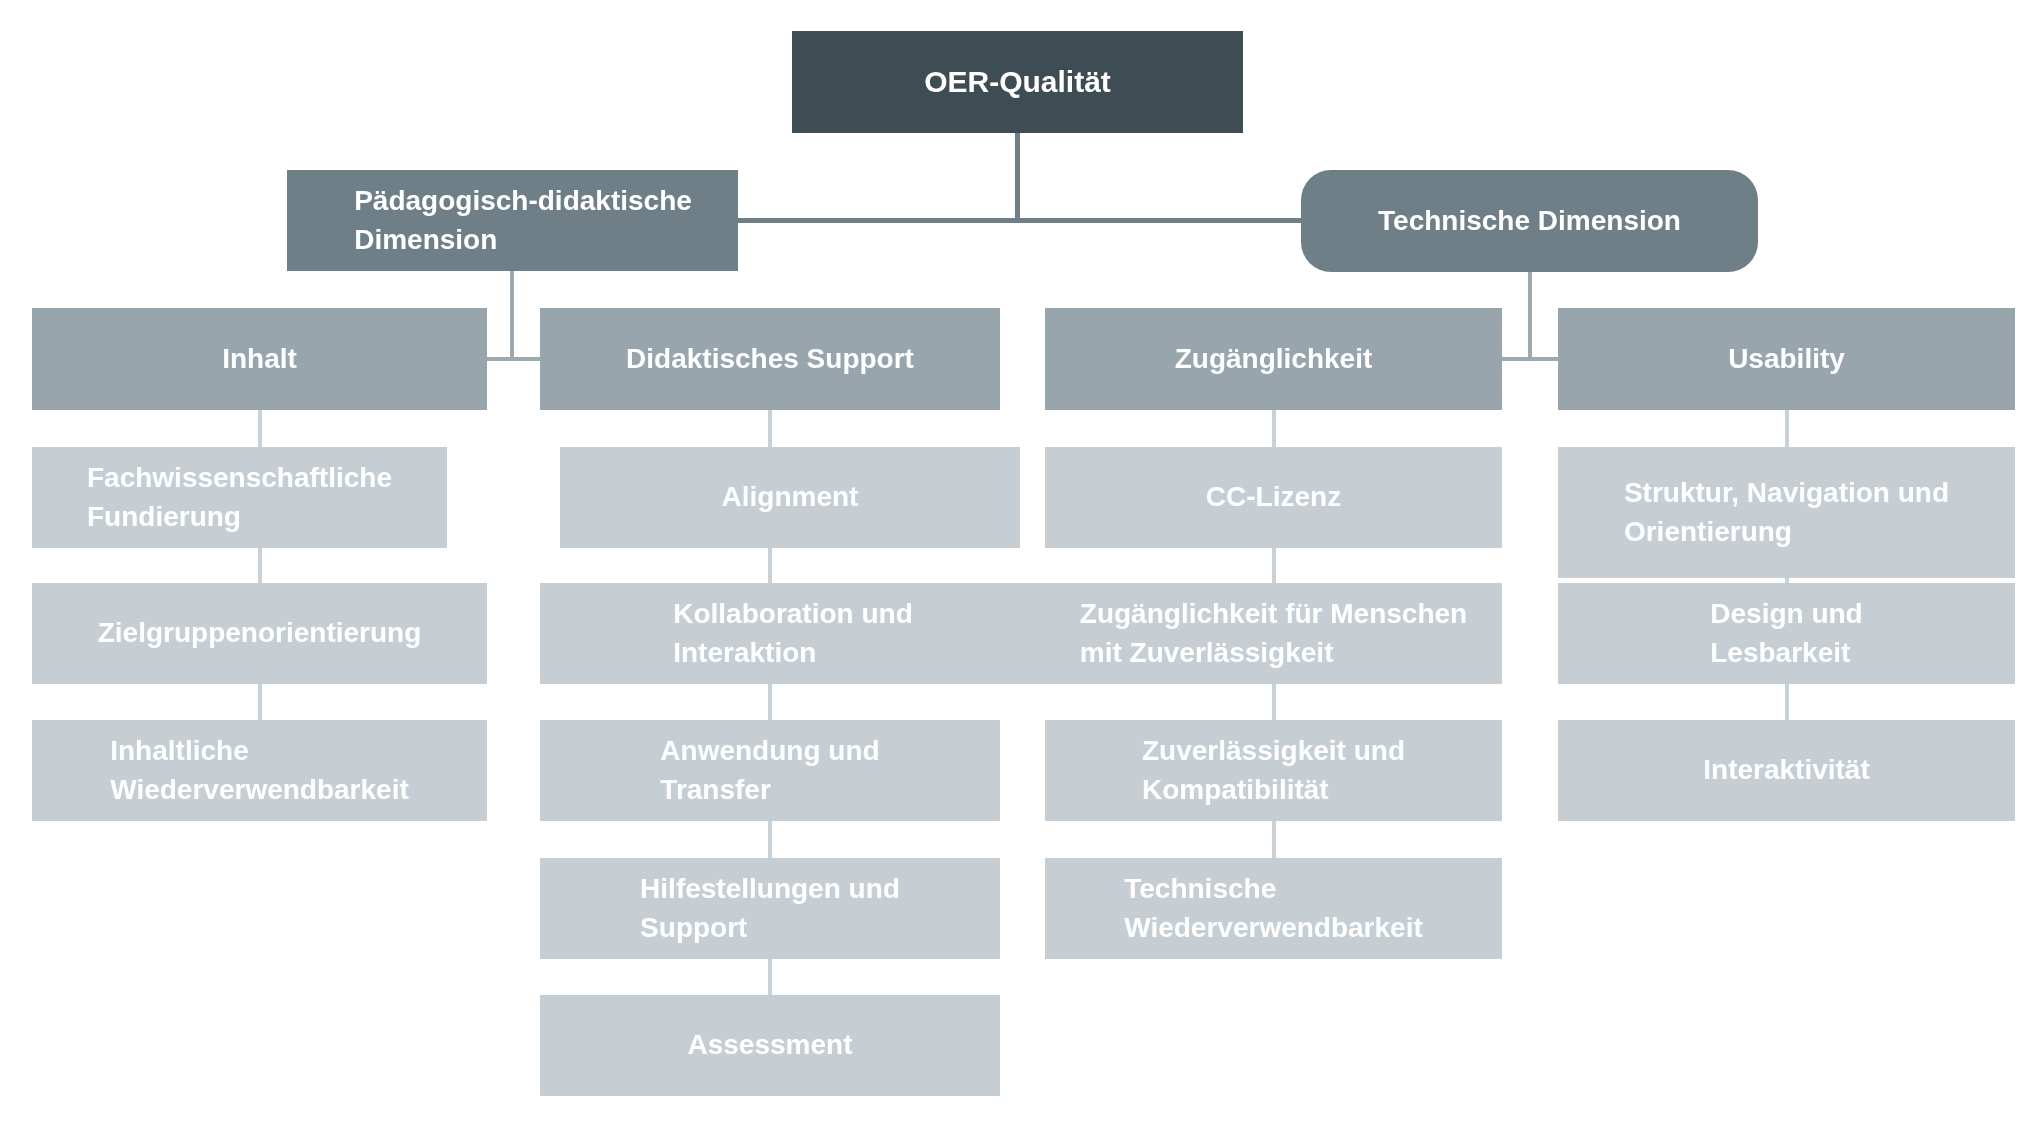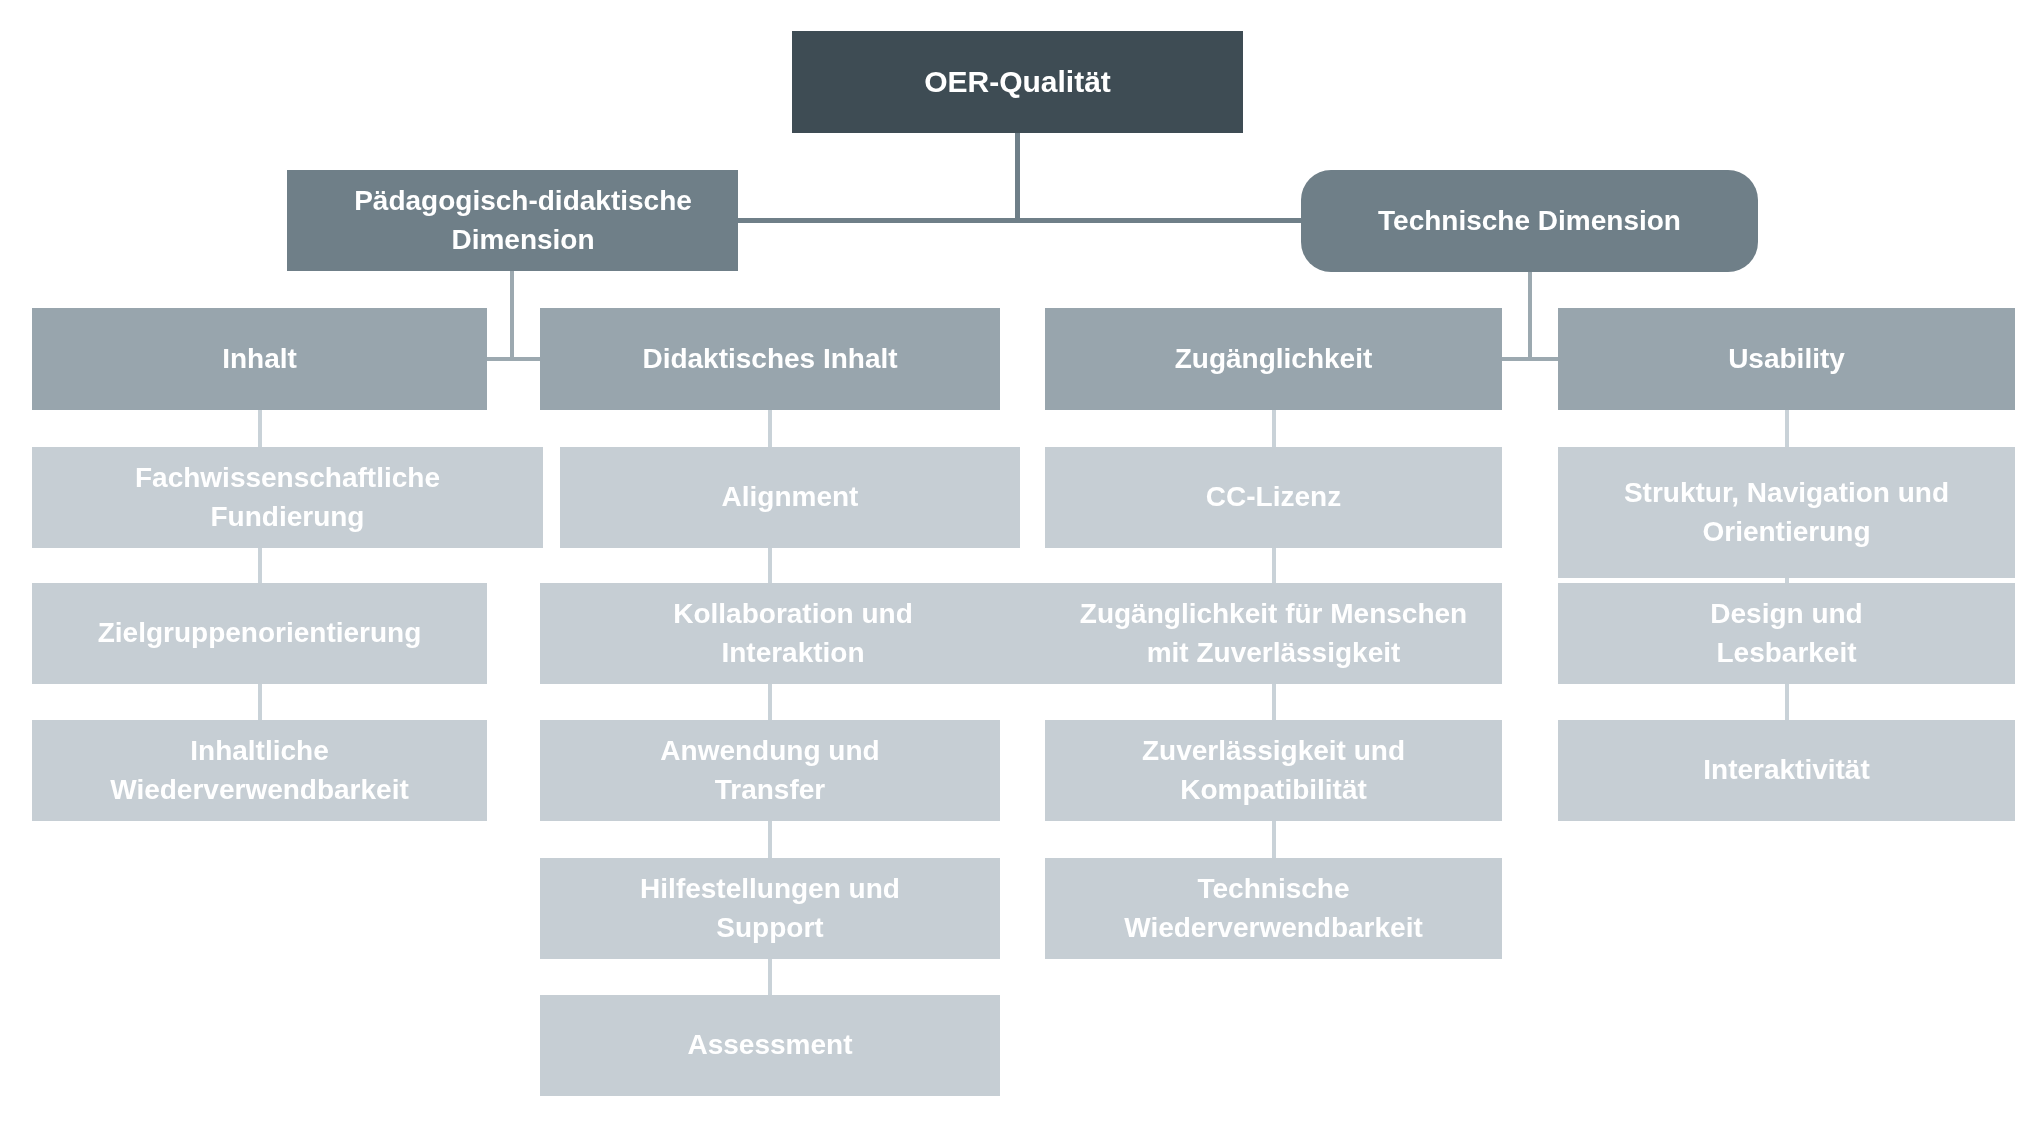--- a/index.html
+++ b/index.html
@@ -9,21 +9,20 @@
     height: 1132px;
     background: #ffffff;
     font-family: "Liberation Sans", "DejaVu Sans", sans-serif;
     overflow: hidden;
   }
   .box {
     position: absolute;
     display: flex;
     align-items: center;
     justify-content: center;
-    text-align: center;
     color: #ffffff;
     font-weight: bold;
     font-size: 28px;
     line-height: 1.38;
     white-space: pre-line;
     padding: 0 8px;
     box-sizing: border-box;
   }
   .root-fill     { background: #3E4C54; }
   .dim-fill      { background: #6F7F88; }
@@ -66,25 +65,25 @@
   <div class="line line-leaf" style="left:1785px; top:548px; width:4px; height:35px;"></div>
   <div class="line line-leaf" style="left:1785px; top:684px; width:4px; height:36px;"></div>
 
   <div class="box root-fill" style="left:792px; top:31px; width:451px; height:102px; font-size:30px;">OER-Qualität</div>
 
   <div class="box dim-fill" style="left:287px; top:170px; width:451px; height:101px;padding-left:29px;">Pädagogisch-didaktische
 Dimension</div>
   <div class="box dim-fill" style="left:1301px; top:170px; width:457px; height:102px;border-radius:30px;">Technische Dimension</div>
 
   <div class="box cat-fill" style="left:32px; top:308px; width:455px; height:102px;">Inhalt</div>
-  <div class="box cat-fill" style="left:540px; top:308px; width:460px; height:102px;">Didaktisches Inhalt</div>
+  <div class="box cat-fill" style="left:540px; top:308px; width:460px; height:102px;">Didaktisches Support</div>
   <div class="box cat-fill" style="left:1558px; top:308px; width:457px; height:102px;">Usability</div>
   <div class="box cat-fill" style="left:1045px; top:308px; width:457px; height:102px;">Zugänglichkeit</div>
 
-  <div class="box leaf-fill" style="left:32px; top:447px; width:511px; height:101px;">Fachwissenschaftliche
+  <div class="box leaf-fill" style="left:32px; top:447px; width:415px; height:101px;">Fachwissenschaftliche
 Fundierung</div>
   <div class="box leaf-fill" style="left:32px; top:583px; width:455px; height:101px;">Zielgruppenorientierung</div>
   <div class="box leaf-fill" style="left:32px; top:720px; width:455px; height:101px;">Inhaltliche
 Wiederverwendbarkeit</div>
 
   <div class="box leaf-fill" style="left:560px; top:447px; width:460px; height:101px;">Alignment</div>
   <div class="box leaf-fill" style="left:540px; top:583px; width:506px; height:101px;">Kollaboration und
 Interaktion</div>
   <div class="box leaf-fill" style="left:540px; top:720px; width:460px; height:101px;">Anwendung und
 Transfer</div>

